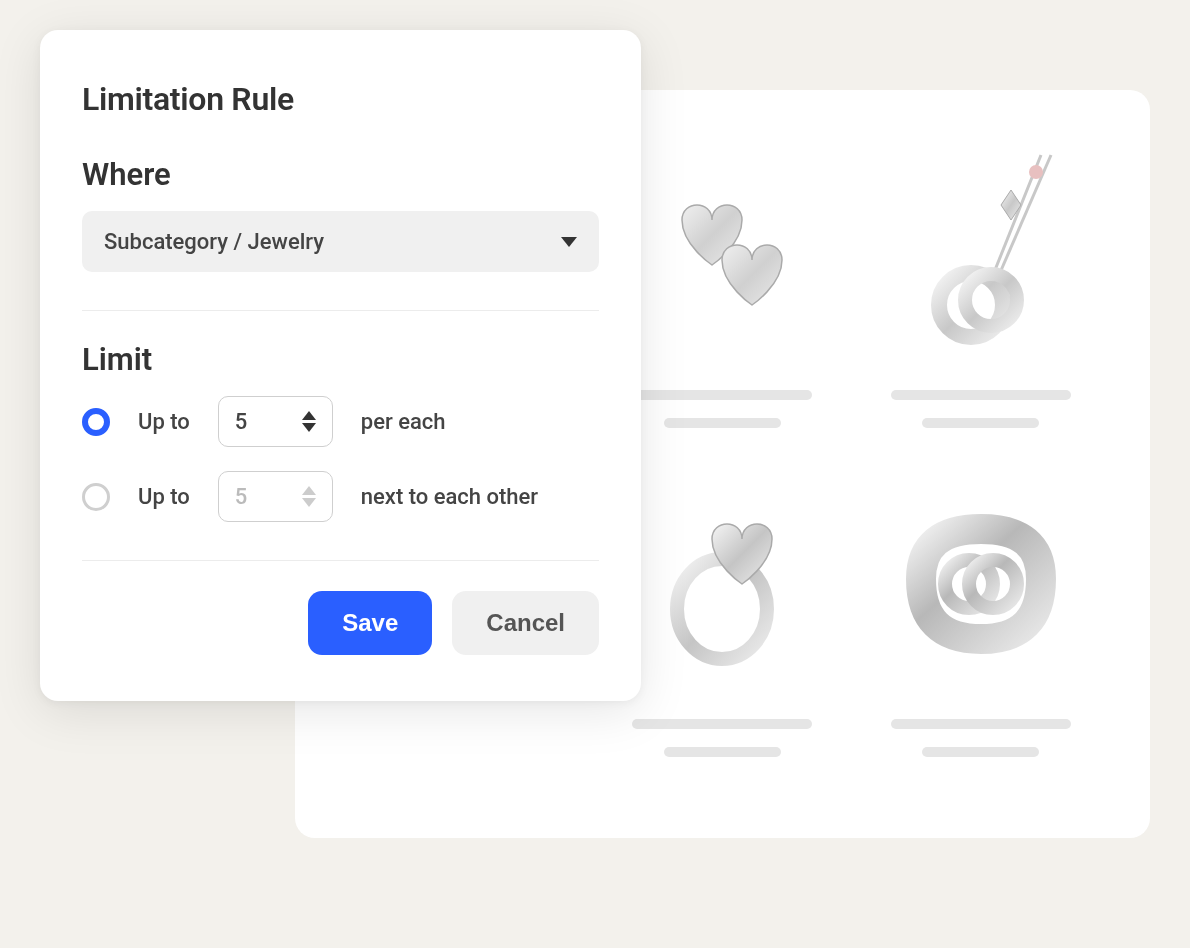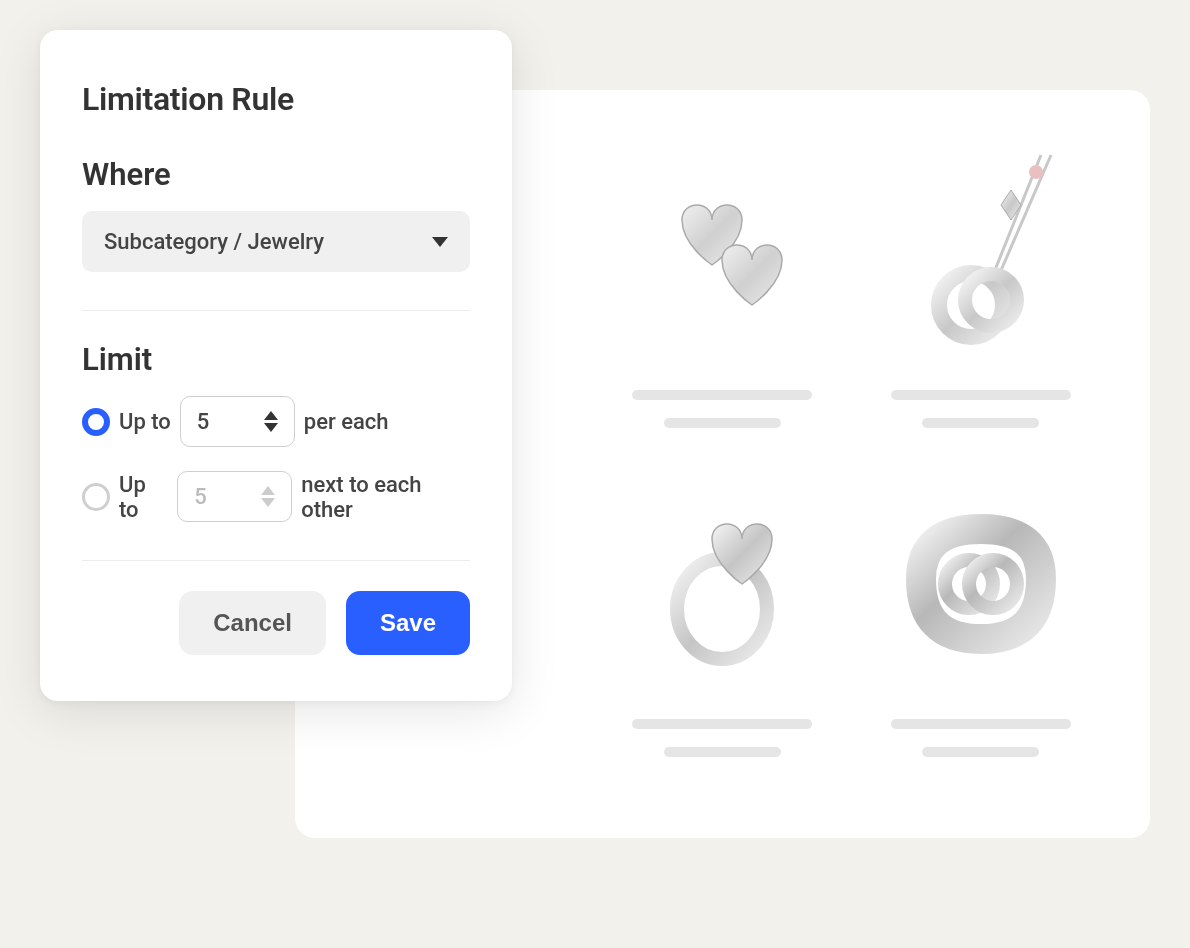--- a/index.html
+++ b/index.html
@@ -46,21 +46,21 @@
       border-radius: 5px;
       margin-bottom: 18px;
     }
     .skeleton-line.wide { width: 100%; }
     .skeleton-line.narrow { width: 65%; margin-left: auto; margin-right: auto; }
 
     .dialog-card {
       position: absolute;
       top: 30px;
       left: 40px;
-      width: 472px;
+      width: 601px;
       background: #ffffff;
       border-radius: 18px;
       box-shadow: 0 10px 50px rgba(0,0,0,0.10), 0 2px 10px rgba(0,0,0,0.05);
       padding: 50px 42px 46px 42px;
     }
     .dialog-title {
       font-size: 32px;
       font-weight: 600;
       color: #333333;
       margin-bottom: 38px;
@@ -95,21 +95,21 @@
       border-top: 10px solid #333;
     }
     .divider {
       height: 1px;
       background: #ececec;
       margin: 38px 0 30px 0;
     }
     .limit-row {
       display: flex;
       align-items: center;
-      gap: 9px;
+      gap: 28px;
       margin-bottom: 24px;
     }
     .radio {
       width: 28px;
       height: 28px;
       border-radius: 50%;
       border: 3px solid #cfcfcf;
       flex-shrink: 0;
       cursor: pointer;
       background: #fff;
@@ -314,16 +314,16 @@
         <div class="arrow-up disabled"></div>
         <div class="arrow-down disabled"></div>
       </div>
     </div>
     <span class="limit-text">next to each other</span>
   </div>
 
   <div class="divider"></div>
 
   <div class="footer">
+    <button class="btn btn-save">Save</button>
     <button class="btn btn-cancel">Cancel</button>
-    <button class="btn btn-save">Save</button>
   </div>
 </div>
 
 </body></html>

